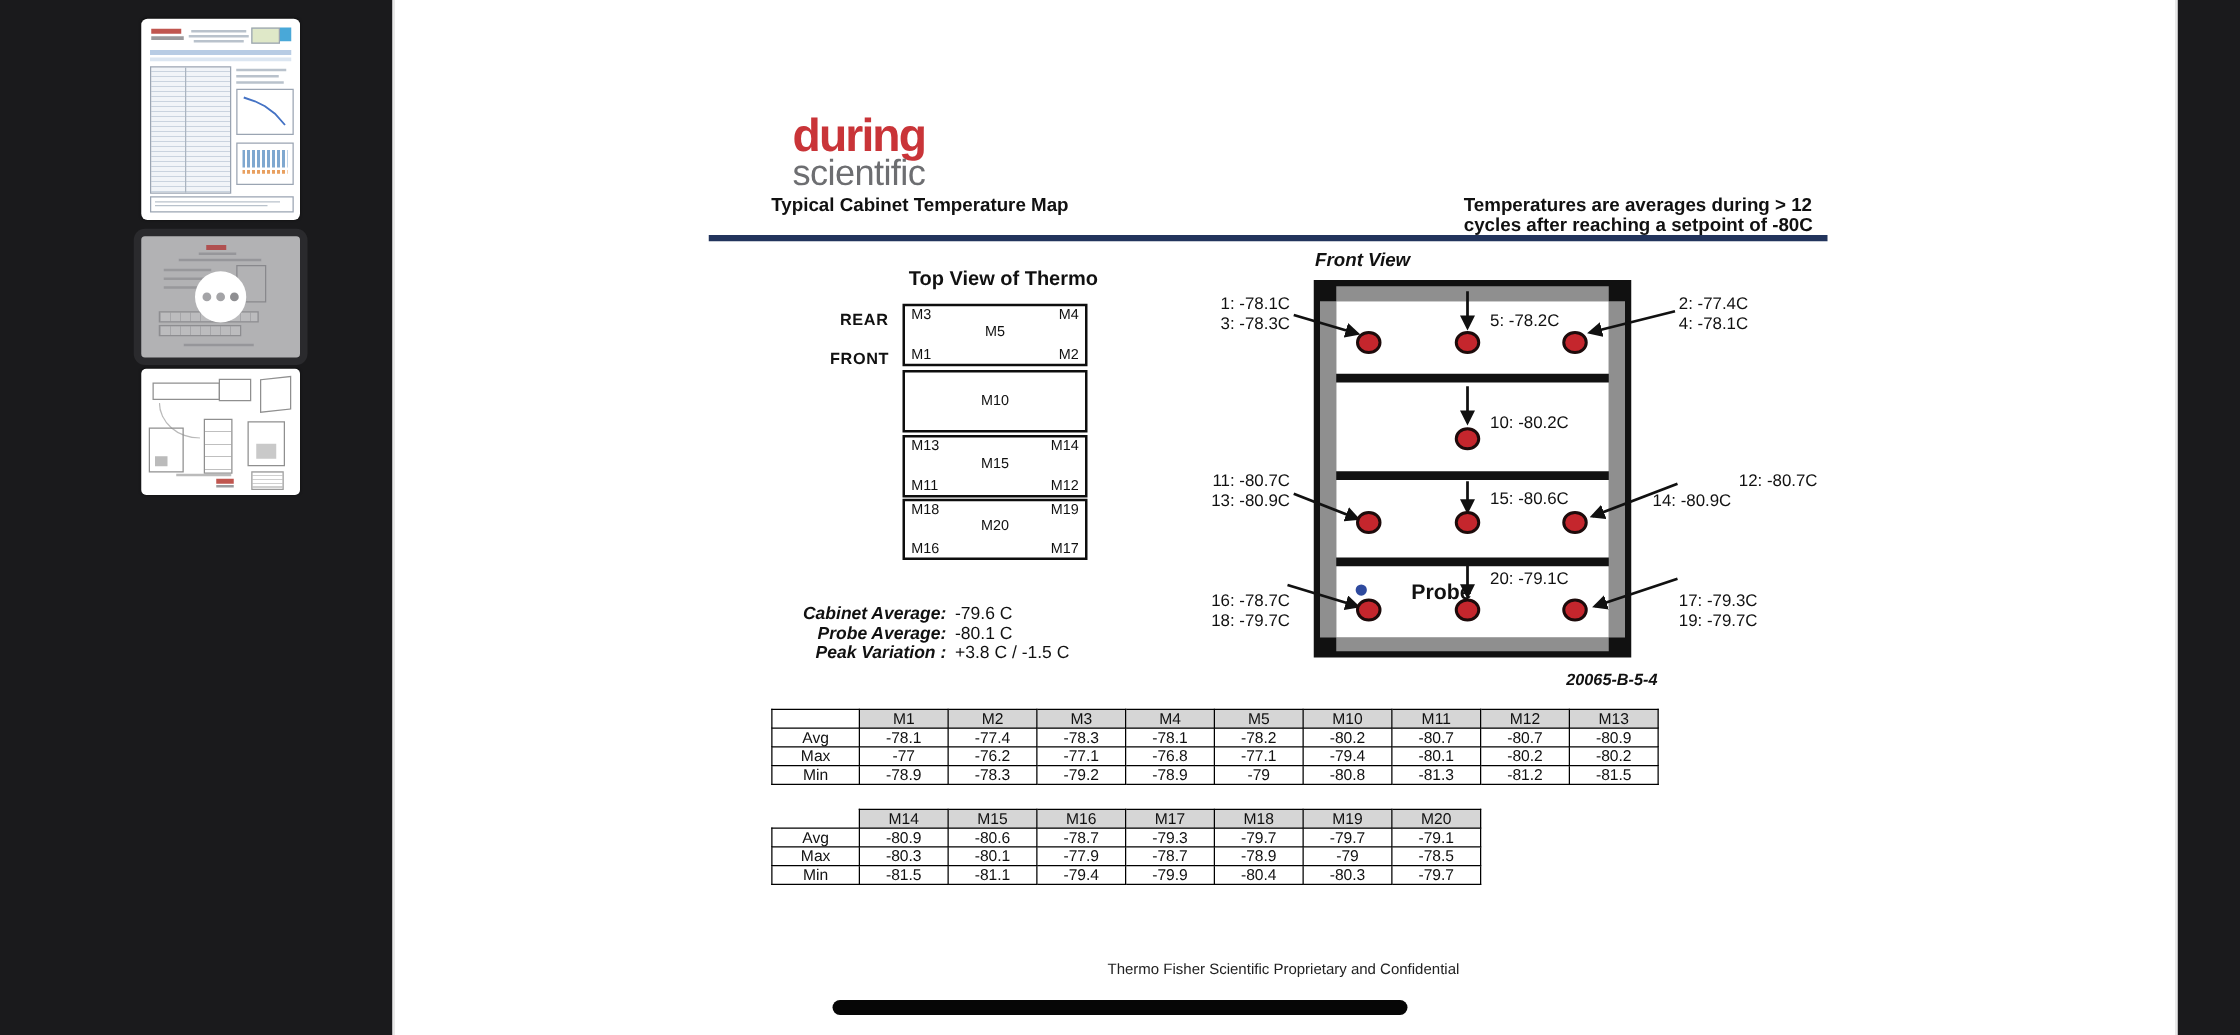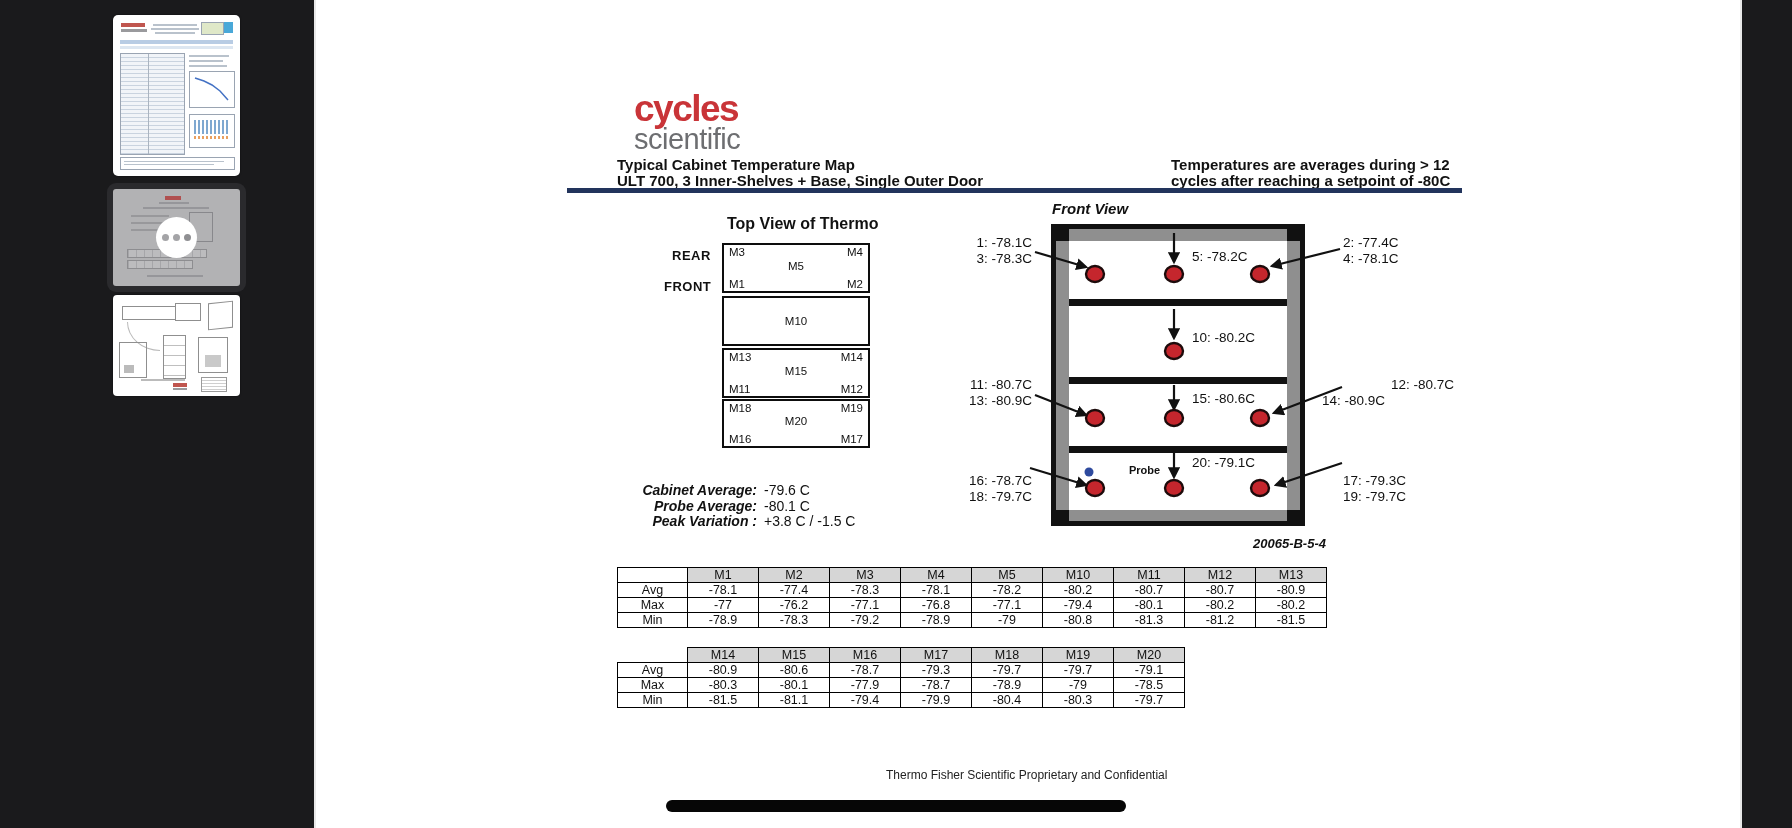--- a/index.html
+++ b/index.html
@@ -119,26 +119,25 @@
       <div class="d" style="left:28px;top:84px;width:44px;height:2px;background:#bbbbbb;"></div>
       <div class="d" style="left:60px;top:88px;width:14px;height:4px;background:#c0564f;"></div>
       <div class="d" style="left:60px;top:93px;width:14px;height:2px;background:#9a9a9d;"></div>
       <div class="d" style="left:88px;top:82px;width:24px;height:13px;border:1px solid #9a9a9a;background:repeating-linear-gradient(180deg,#fff 0 2px,#cfcfcf 2px 3px);"></div>
     </div>
   </div>
 
   <div class="abs" id="content"></div>
 
   <div class="abs" style="left:634px;top:92px;">
-    <div class="logo-l1">cycles</div>
+    <div class="logo-l1">during</div>
     <div class="logo-l2">scientific</div>
   </div>
 
   <div class="abs h-title" style="left:617px;top:156px;">Typical Cabinet Temperature Map</div>
-  <div class="abs h-title" style="left:617px;top:172px;">ULT 700, 3 Inner-Shelves + Base, Single Outer Door</div>
   <div class="abs h-title" style="left:1171px;top:156px;">Temperatures are averages during &gt; 12</div>
   <div class="abs h-title" style="left:1171px;top:172px;">cycles after reaching a setpoint of -80C</div>
   <div class="abs rule" style="left:567px;top:188px;width:895px;height:5px;"></div>
 
   <div class="abs tv-title" style="left:727px;top:215px;">Top View of Thermo</div>
   <div class="abs side-lab" style="left:672px;top:248px;">REAR</div>
   <div class="abs side-lab" style="left:664px;top:279px;">FRONT</div>
 
   <div class="abs shelfbox" style="top:243px;height:46px;">
     <div class="sb-lab" style="left:5px;top:1px;">M3</div>
@@ -239,21 +238,21 @@
   <div class="abs fvl" style="left:1192px;top:391px;">15: -80.6C</div>
   <div class="abs fvl" style="left:1350px;top:377px;margin-left:41px;">12: -80.7C</div>
   <div class="abs fvl" style="left:1322px;top:393px;">14: -80.9C</div>
 
   <div class="abs fvl ra" style="left:962px;top:473px;">16: -78.7C</div>
   <div class="abs fvl ra" style="left:962px;top:489px;">18: -79.7C</div>
   <div class="abs fvl" style="left:1192px;top:455px;">20: -79.1C</div>
   <div class="abs fvl" style="left:1343px;top:473px;">17: -79.3C</div>
   <div class="abs fvl" style="left:1343px;top:489px;">19: -79.7C</div>
 
-  <div class="abs" style="left:1097px;top:464px;font-size:11px;font-weight:bold;padding-left:32px;">Probe</div>
+  <div class="abs" style="left:1097px;top:464px;font-size:17px;font-weight:bold;padding-left:32px;">Probe</div>
   <div class="abs bi" style="left:1253px;top:536px;font-size:13px;text-align:center;">20065-B-5-4</div>
 
   <table class="dtable t1" style="left:617px;top:567px;">
     <tbody>
         <tr>
       <td class="lab"></td>
       <td class="h">M1</td>
       <td class="h">M2</td>
       <td class="h">M3</td>
       <td class="h">M4</td>

